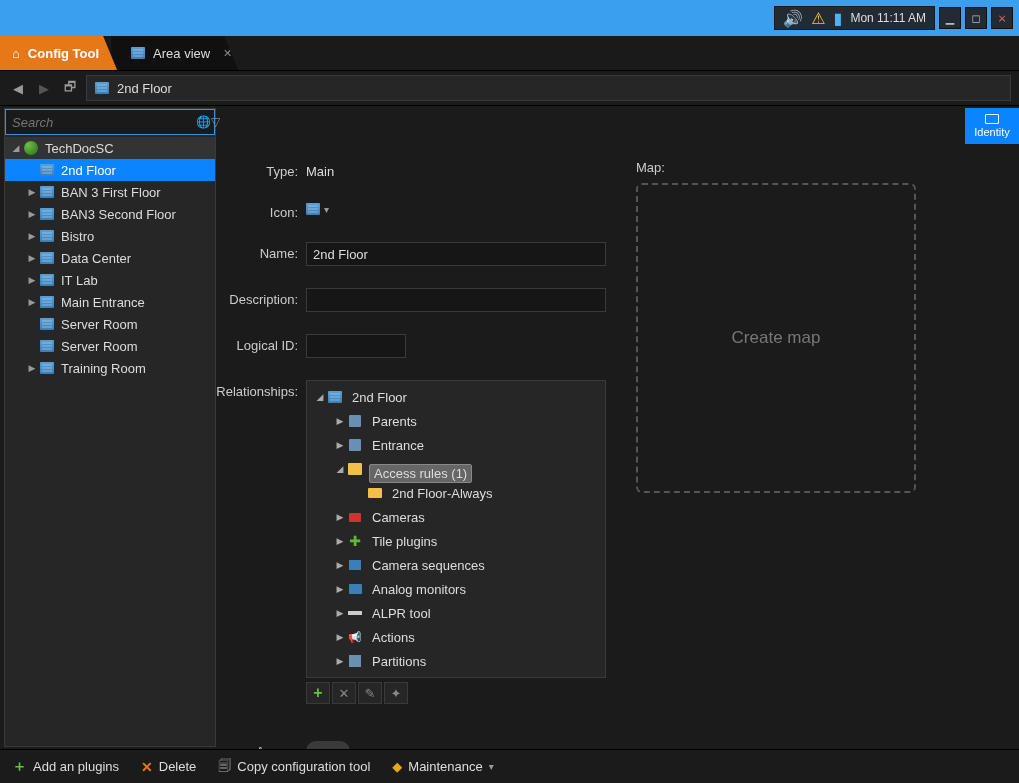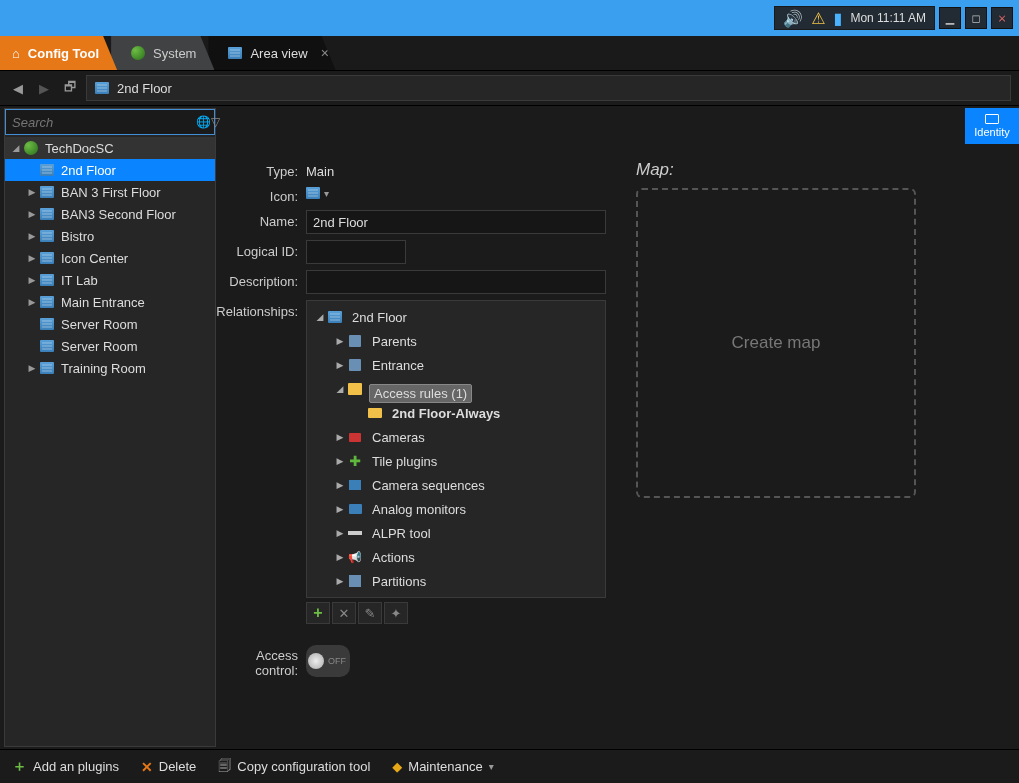--- a/index.html
+++ b/index.html
@@ -42,21 +42,21 @@
 .building-icon::after { content:''; position:absolute; top:2px; left:2px; width:10px; height:2px; background:#fff3; box-shadow:0 3px 0 #fff3, 0 6px 0 #fff3;}
 .globe-icon { width: 14px; height: 14px; border-radius: 50%; background: radial-gradient(circle at 30% 30%, #6dbd45, #2a6e1a); }
 
 
 .content { flex: 1; display: flex; flex-direction: column; overflow: hidden; }
 .identity-tab { display: flex; justify-content: flex-end; padding-top: 2px; }
 .identity-btn { background: #0a84ff; color: #fff; width: 54px; height: 36px; display: flex; flex-direction: column; align-items: center; justify-content: center; font-size: 11px; gap: 2px; }
 .identity-btn .ic { width: 14px; height: 10px; border: 1px solid #fff; border-radius: 1px; }
 
 .form { flex: 1; display: flex; padding: 16px 20px 0 0; gap: 30px; overflow: hidden;}
-.form-left { display: flex; flex-direction: column; gap: 6px; }
+.form-left { display: flex; flex-direction: column; gap: 22px; }
 .form-row { display: flex; align-items: flex-start; }
 .form-label { width: 90px; text-align: right; color: #ccc; font-size: 13px; padding-right: 8px; padding-top: 4px;}
 .form-val { color: #ddd; font-size: 13px; padding-top: 4px;}
 .text-input { width: 300px; height: 24px; background: #161616; border: 1px solid #3a3a3a; color: #ddd; padding: 0 6px; font-size: 13px; }
 .text-input.small { width: 100px; }
 .icon-drop { display: flex; align-items: center; gap: 4px; padding-top:2px;}
 
 
 .rel-box { width: 300px; background: #262626; border: 1px solid #3a3a3a; padding: 4px 0; }
 .rel-node { display: flex; align-items: center; height: 24px; font-size: 13px; color: #ddd; }
@@ -80,21 +80,21 @@
 .rel-tbtn { width: 24px; height: 22px; background: #262626; border: 1px solid #3a3a3a; display: flex; align-items: center; justify-content: center; color: #888; font-size: 13px;}
 .rel-tbtn.add { color: #6dbd45; font-weight: bold; font-size: 16px;}
 
 .access-row { display: flex; align-items: center; margin-top: 14px; }
 .toggle { width: 44px; height: 32px; background: #3a3a3a; border-radius: 10px; position: relative; display: flex; align-items: center; }
 .toggle .knob { width: 16px; height: 16px; background: radial-gradient(#eee,#aaa); border-radius: 50%; margin-left: 2px; }
 .toggle .lbl { color: #888; font-size: 9px; margin-left: 4px; }
 
 
 .map-panel { flex-shrink: 0; }
-.map-label { color: #ccc; font-size: 17px; margin-bottom: 8px; font-style: italic; }
+.map-label { color: #ccc; font-size: 13px; margin-bottom: 8px; }
 .map-drop { width: 280px; height: 310px; border: 2px dashed #555; border-radius: 6px; display: flex; align-items: center; justify-content: center; color: #777; font-size: 17px; }
 
 
 .footer { height: 34px; background: #1b1b1b; border-top: 1px solid #000; display: flex; align-items: center; padding: 0 12px; gap: 22px; }
 .fbtn { display: flex; align-items: center; gap: 6px; color: #ddd; font-size: 13px; }
 .fbtn .plus { color: #6dbd45; font-weight: bold; font-size: 15px;}
 .fbtn .del { color: #e67817; font-weight: bold; font-size: 14px;}
 .fbtn .copy { color: #aaa;}
 .fbtn .maint { color: #e6a817;}
 </style>
@@ -113,24 +113,20 @@
     <div class="winbtn">▁</div>
     <div class="winbtn">◻</div>
     <div class="winbtn" style="color:#d66">⨯</div>
   </div>
 
   <div class="tabs">
     <div class="tab config">
       <span>⌂</span>
       <span>Config Tool</span>
     </div>
-    <div class="tab system">
-      <span class="globe-icon"></span>
-      <span>System</span>
-    </div>
     <div class="tab area">
       <span class="building-icon"></span>
       <span>Area view</span>
       <span class="close">✕</span>
     </div>
   </div>
 
   <div class="navrow">
     <span class="nav-arrow">◀</span>
     <span class="nav-arrow" style="color:#555">▶</span>
@@ -183,21 +179,21 @@
           <span class="tree-icon">
               <span class="building-icon"></span>
             </span>
           <span>Bistro</span>
         </div>
         <div class="tree-node" style="padding-left:20px;">
           <span class="expander">▶</span>
           <span class="tree-icon">
               <span class="building-icon"></span>
             </span>
-          <span>Icon Center</span>
+          <span>Data Center</span>
         </div>
         <div class="tree-node" style="padding-left:20px;">
           <span class="expander">▶</span>
           <span class="tree-icon">
               <span class="building-icon"></span>
             </span>
           <span>IT Lab</span>
         </div>
         <div class="tree-node" style="padding-left:20px;">
           <span class="expander">▶</span>
@@ -253,27 +249,27 @@
               <span style="color:#999;font-size:10px">▾</span>
             </div>
           </div>
 
           <div class="form-row">
             <div class="form-label">Name:</div>
             <input class="text-input" value="2nd Floor" style="">
           </div>
 
           <div class="form-row">
+            <div class="form-label">Description:</div>
+            <input class="text-input" value="" style="">
+          </div>
+
+          <div class="form-row">
             <div class="form-label">Logical ID:</div>
             <input class="text-input small" value="" style="">
-          </div>
-
-          <div class="form-row">
-            <div class="form-label">Description:</div>
-            <input class="text-input" value="" style="">
           </div>
 
           <div class="form-row">
             <div class="form-label">Relationships:</div>
             <div>
               <div class="rel-box">
                 <div class="rel-node" style="padding-left:6px;">
                   <span class="rel-exp">◢</span>
                   <span class="rel-icon">
                       <span class="building-icon"></span>
@@ -294,21 +290,21 @@
                     </span>
                   <span class="rtxt">Entrance</span>
                 </div>
                 <div class="rel-node hl" style="padding-left:26px;">
                   <span class="rel-exp">◢</span>
                   <span class="rel-icon">
                       <span class="icon-access"></span>
                     </span>
                   <span class="rtxt" style="background:#666;border:1px solid #888;padding:1px 4px;margin-top:9px;">Access rules  (1)</span>
                 </div>
-                <div class="rel-node" style="padding-left:46px;font-weight:bold;">
+                <div class="rel-node" style="padding-left:46px;">
                   <span class="rel-exp"></span>
                   <span class="rel-icon">
                       <span class="icon-card"></span>
                     </span>
                   <span class="rtxt">2nd Floor-Always</span>
                 </div>
                 <div class="rel-node" style="padding-left:26px;">
                   <span class="rel-exp">▶</span>
                   <span class="rel-icon">
                       <span class="icon-camera"></span>

